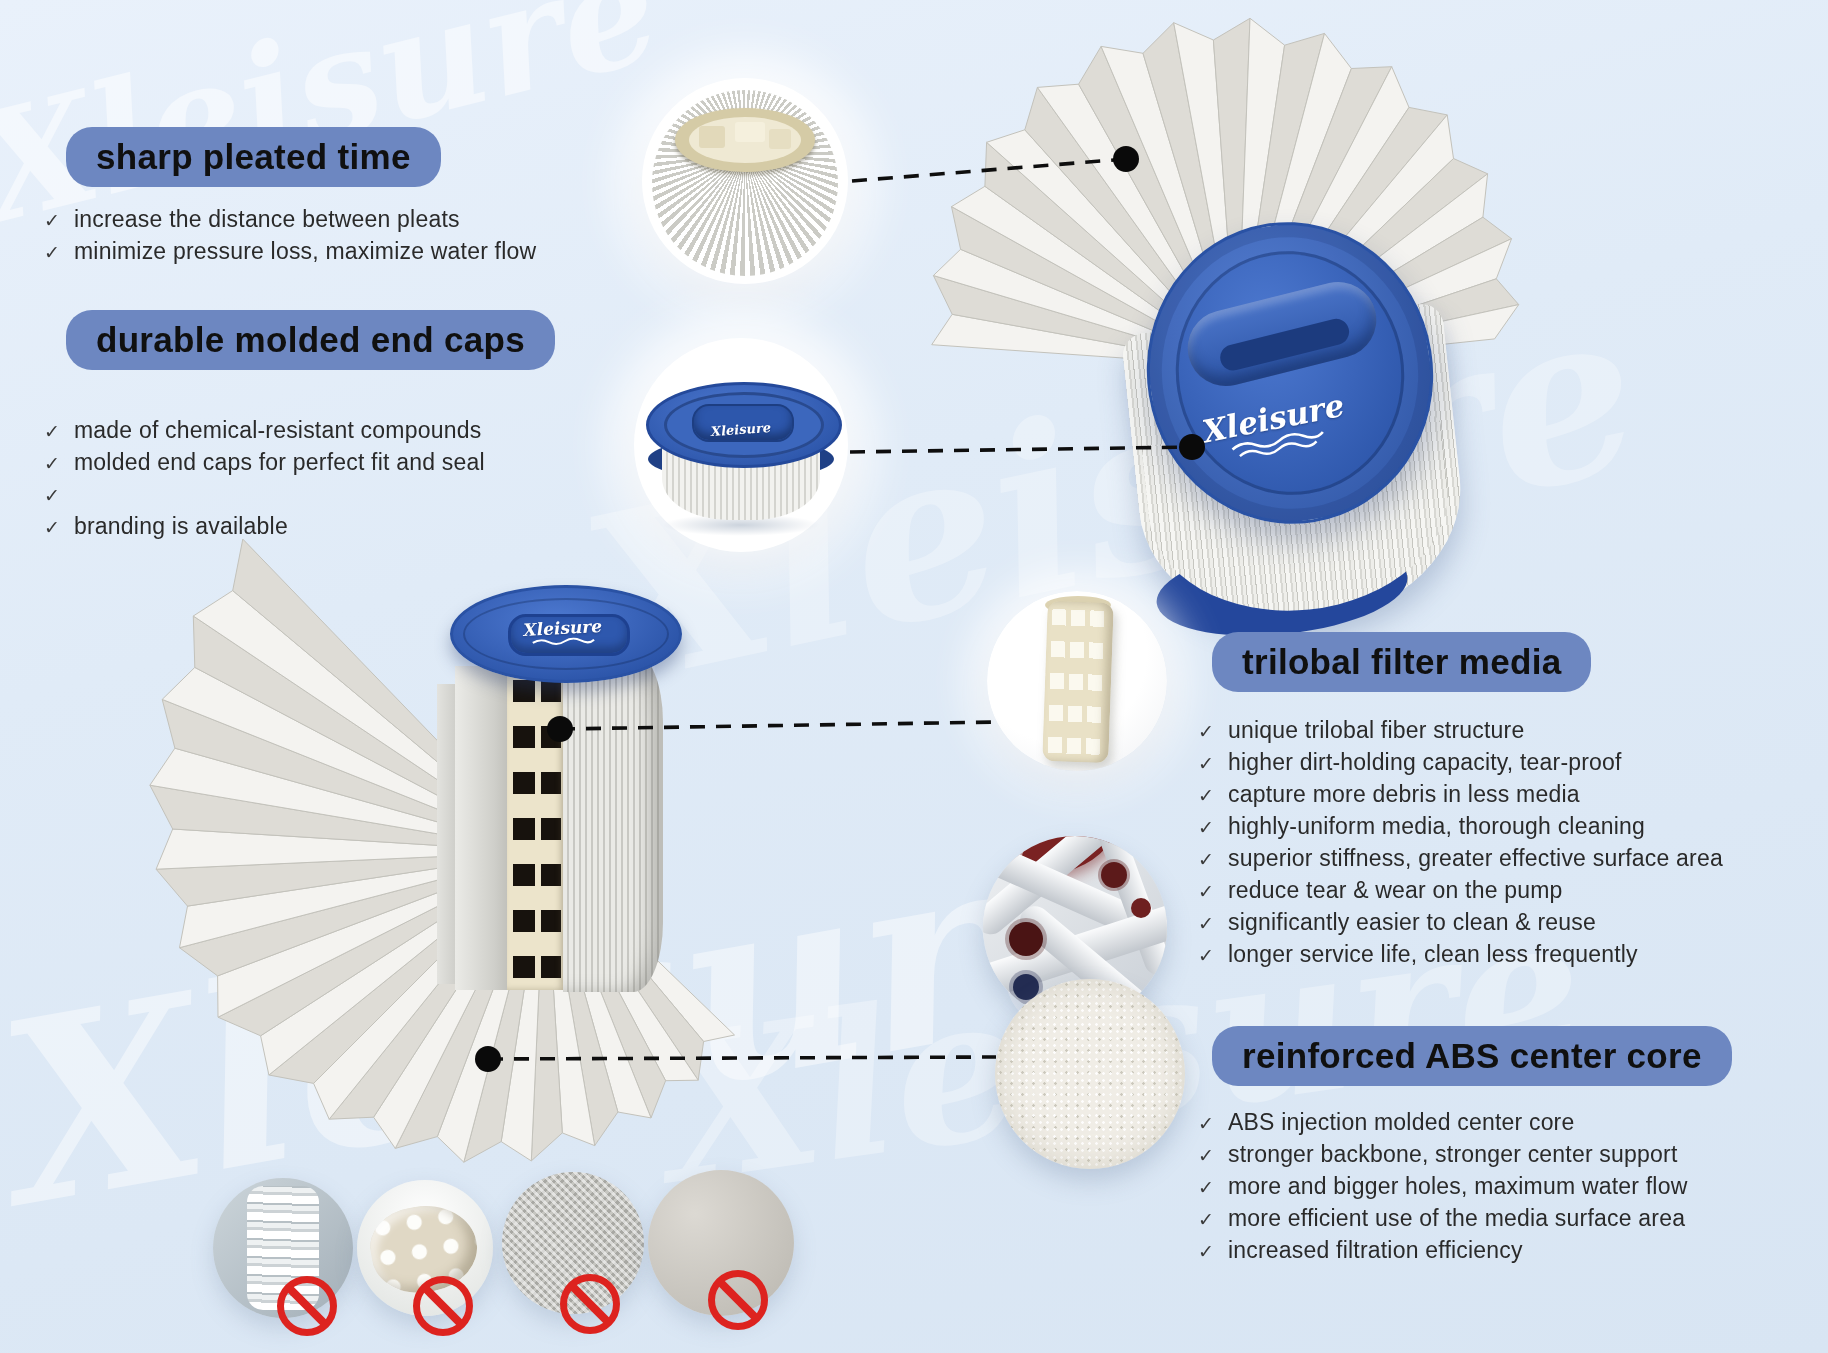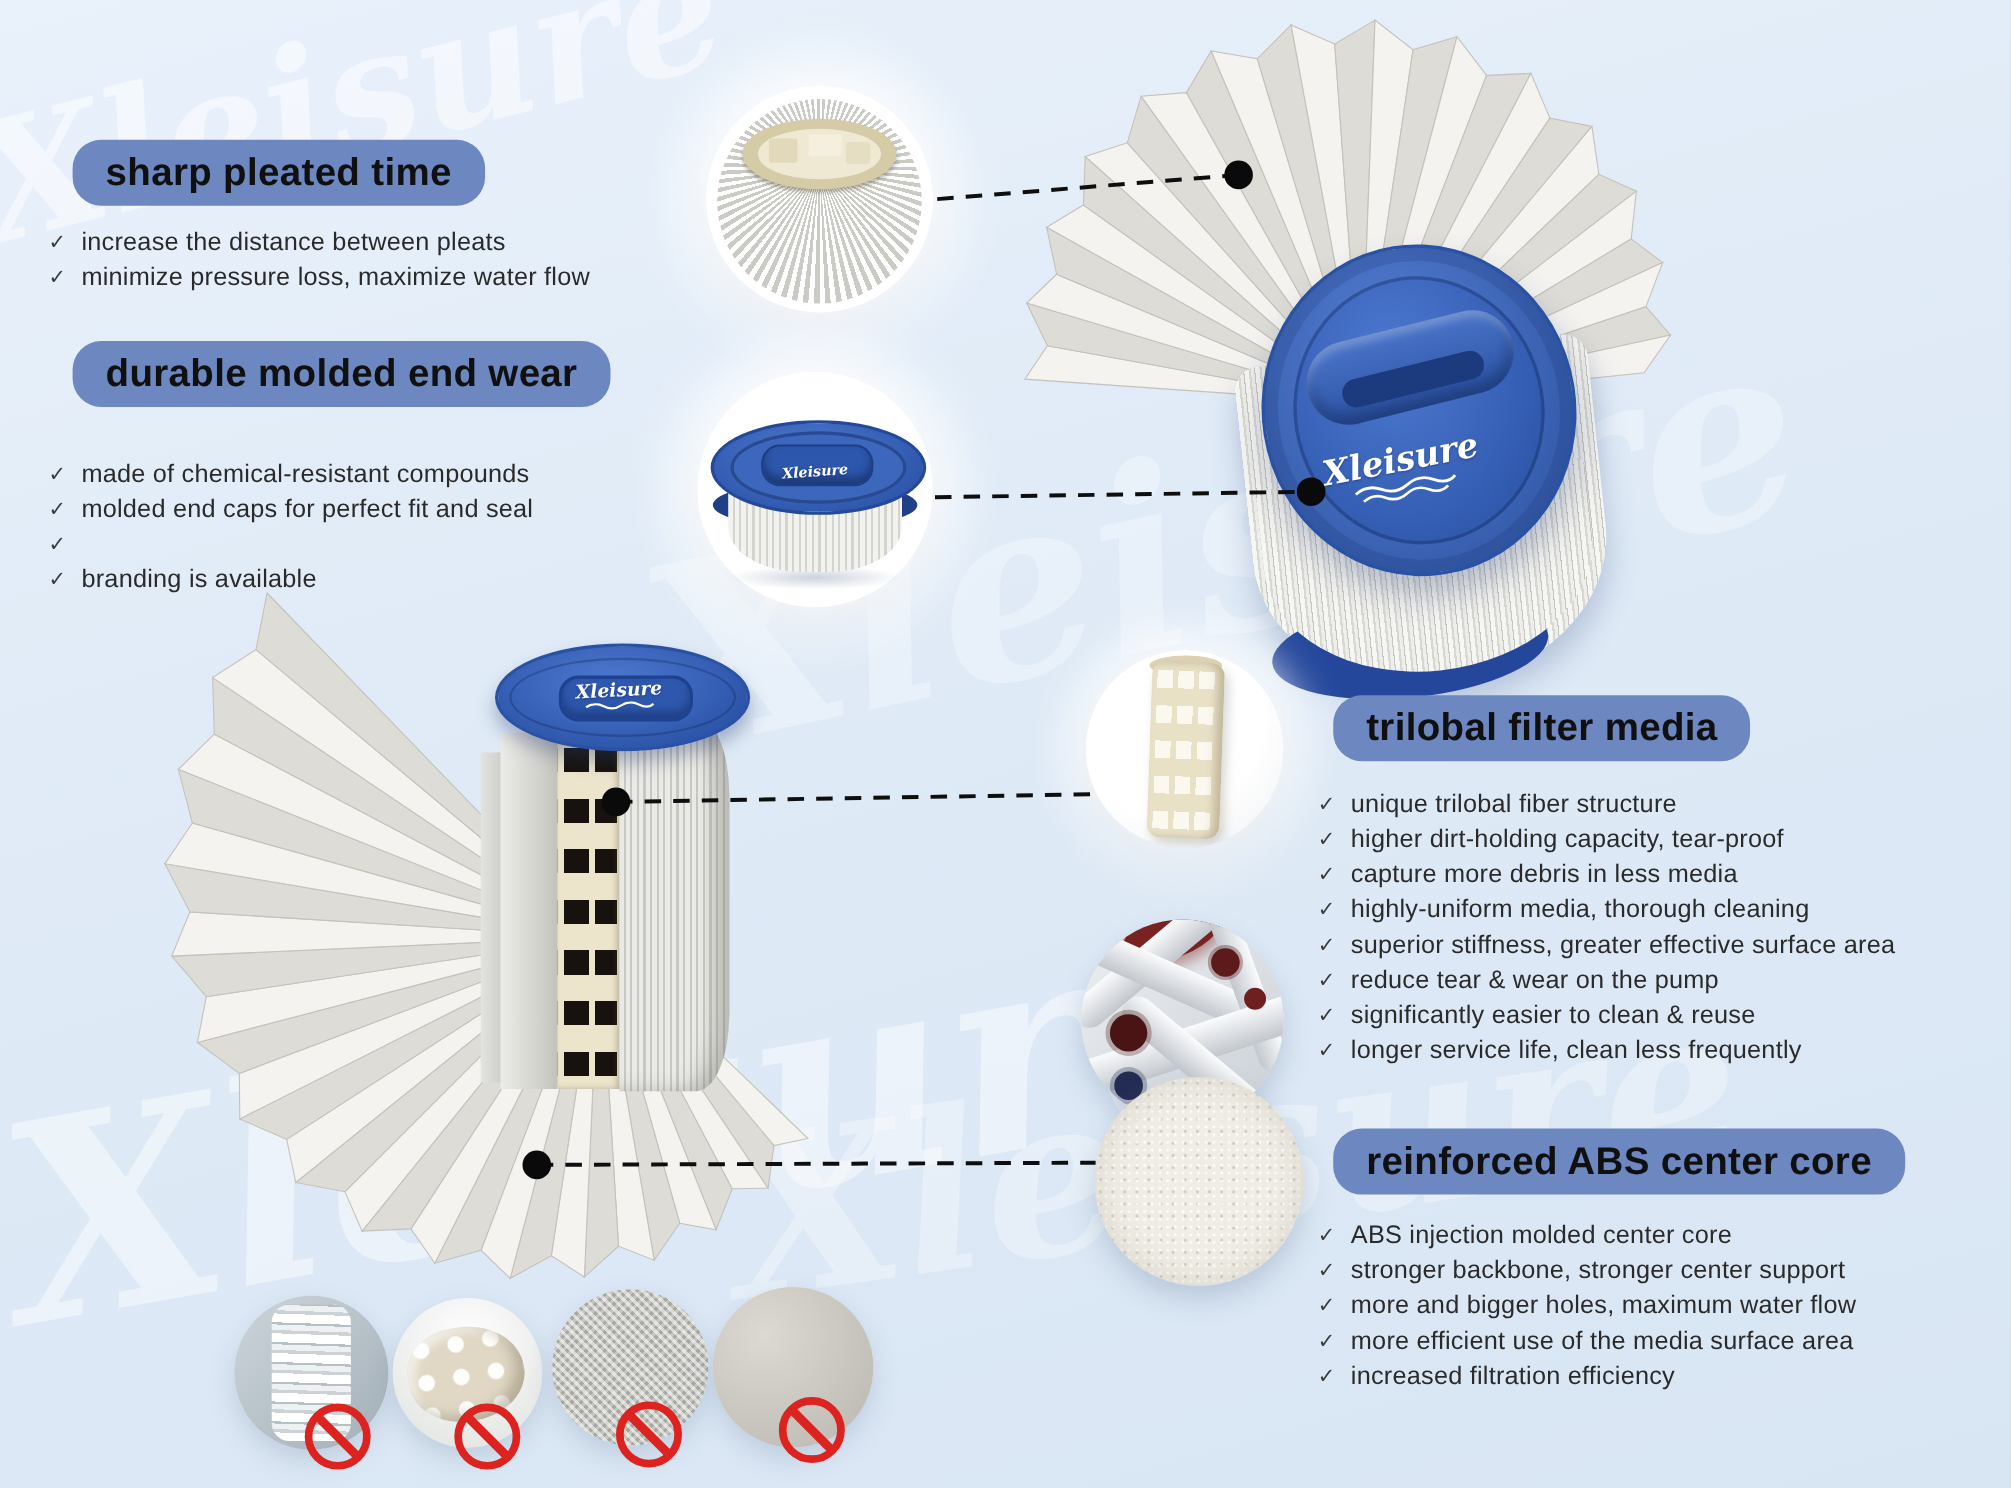--- a/index.html
+++ b/index.html
@@ -362,21 +362,21 @@
           <span class="bt">increase the distance between pleats</span>
         </li>
       <li>
           <span class="chk">✓</span>
           <span class="bt">minimize pressure loss, maximize water flow</span>
         </li>
     </ul>
   </section>
 
   <section id="s2">
-    <div class="pill">durable molded end wear</div>
+    <div class="pill">durable molded end caps</div>
     <ul class="bullets">
       <li>
           <span class="chk">✓</span>
           <span class="bt">made of chemical-resistant compounds</span>
         </li>
       <li>
           <span class="chk">✓</span>
           <span class="bt">molded end caps for perfect fit and seal</span>
         </li>
       <li>

